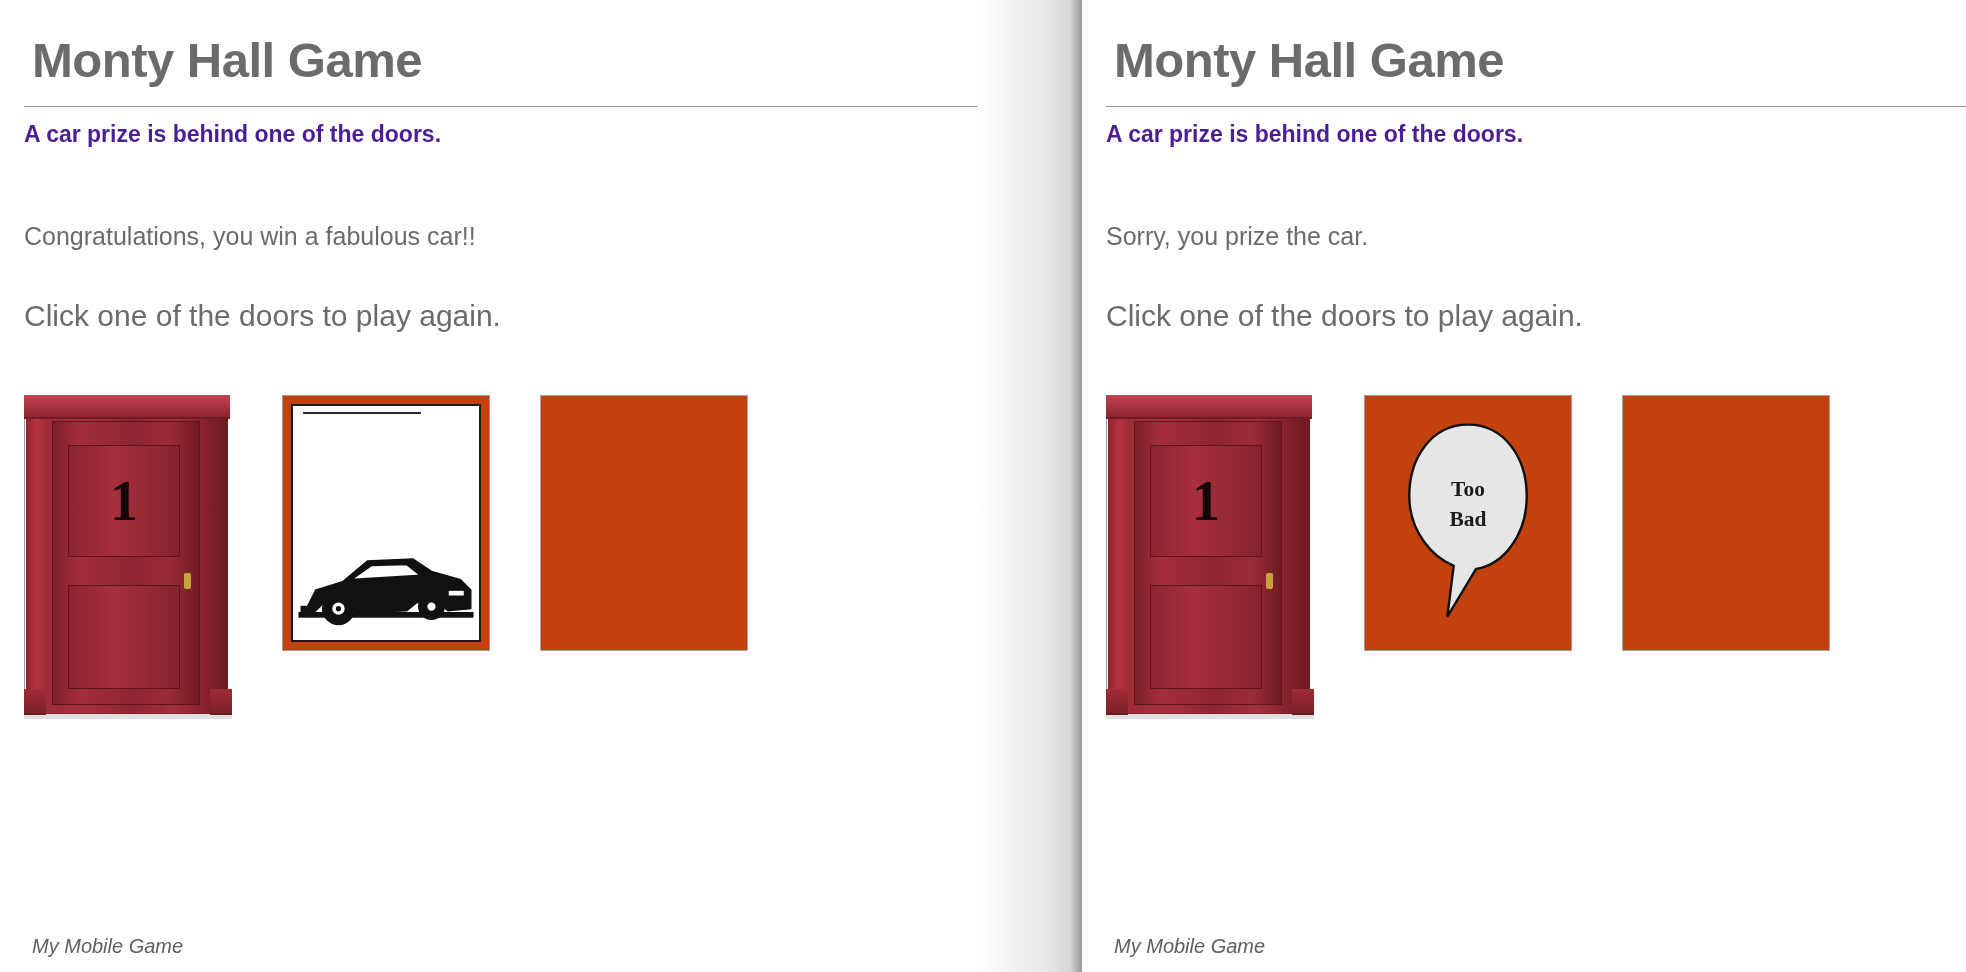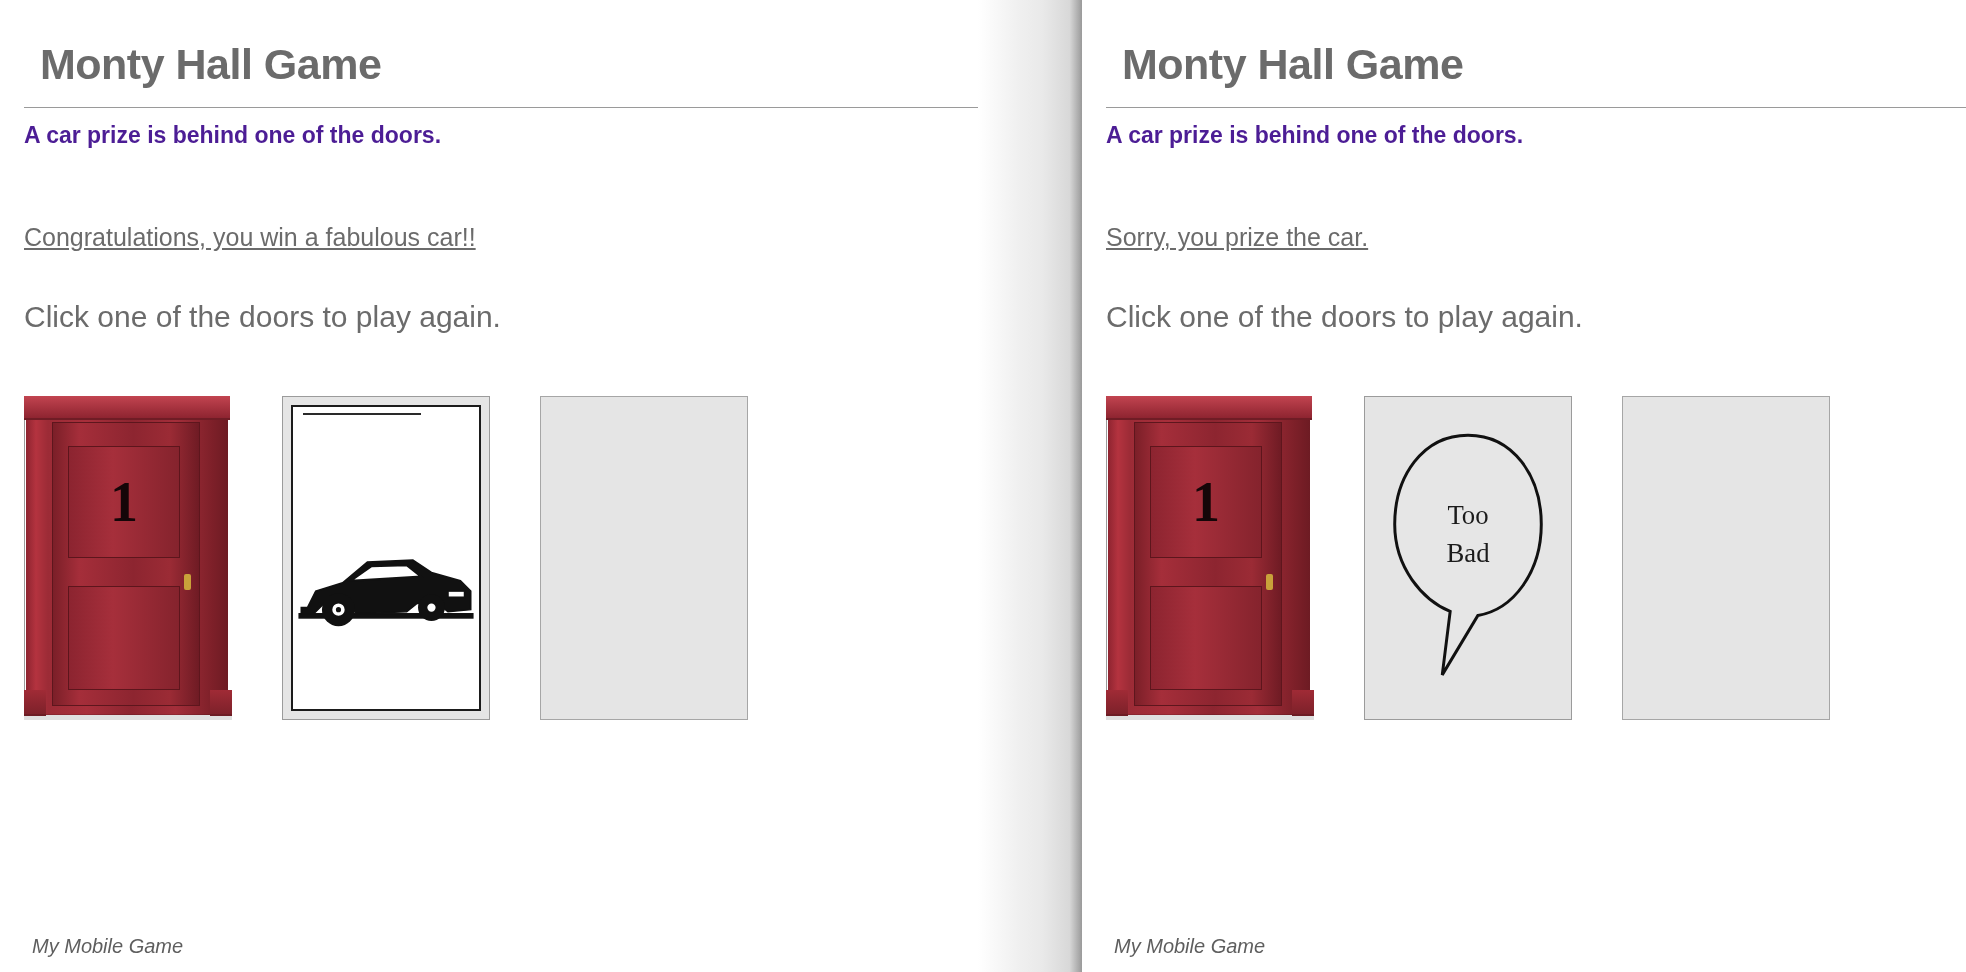--- a/index.html
+++ b/index.html
@@ -27,45 +27,44 @@
   }
   .panel-left  { width: 978px; padding: 0 0 0 24px; }
   .gap {
     width: 104px;
     height: 972px;
     background: linear-gradient(to right, #ffffff 0%, #f0f0f0 38%, #e9e9e9 62%, #d8d8d8 88%, #9a9a9a 100%);
   }
   .panel-right { width: 884px; padding: 0 0 0 24px; }
 
   .title {
-    font-size: 43px;
+    font-size: 49px;
     font-weight: bold;
     color: #6b6b6b;
-    margin: 16px;
+    margin: 8px;
     padding-top: 24px;
     letter-spacing: -0.5px;
     white-space: nowrap;
   }
   .rule {
     border: none;
     border-top: 1px solid #9a9a9a;
     margin: 18px 0 0 0;
     width: 100%;
   }
   .subtitle {
     font-size: 23px;
     font-weight: bold;
     color: #4c1d95;
     margin: 14px 0 0 0;
   }
   .status {
     font-size: 25px;
     color: #6b6b6b;
     margin: 74px 0 0 0;
-    text-decoration: underline;
   }
   .instruction {
     font-size: 30px;
     color: #6b6b6b;
     margin: 48px 0 0 0;
   }
   .doors {
     display: flex;
     margin-top: 62px;
     align-items: flex-start;
@@ -163,24 +162,25 @@
     position: absolute;
     left: 0; bottom: -4px;
     width: 208px; height: 6px;
     background: rgba(0,0,0,0.12);
   }
 
   
   .openbox {
     position: absolute;
     left: 0; top: 0;
-    width: 208px; height: 324px;
+    width: 208px; height: 256px;
     border: 1px solid #9b9b9b;
-    background: #e5e5e5;
-    box-sizing: border-box;
+    background: #c2410c;
+    box-sizing: border-box;
+    font-weight: bold;
   }
   .openbox.empty { border-color: #a6a6a6; }
 
   .car-wrap {
     position: absolute;
     left: 8px; top: 8px;
     right: 8px; bottom: 8px;
     border: 2px solid #1b1b1b;
     background: #ffffff;
     box-sizing: border-box;

